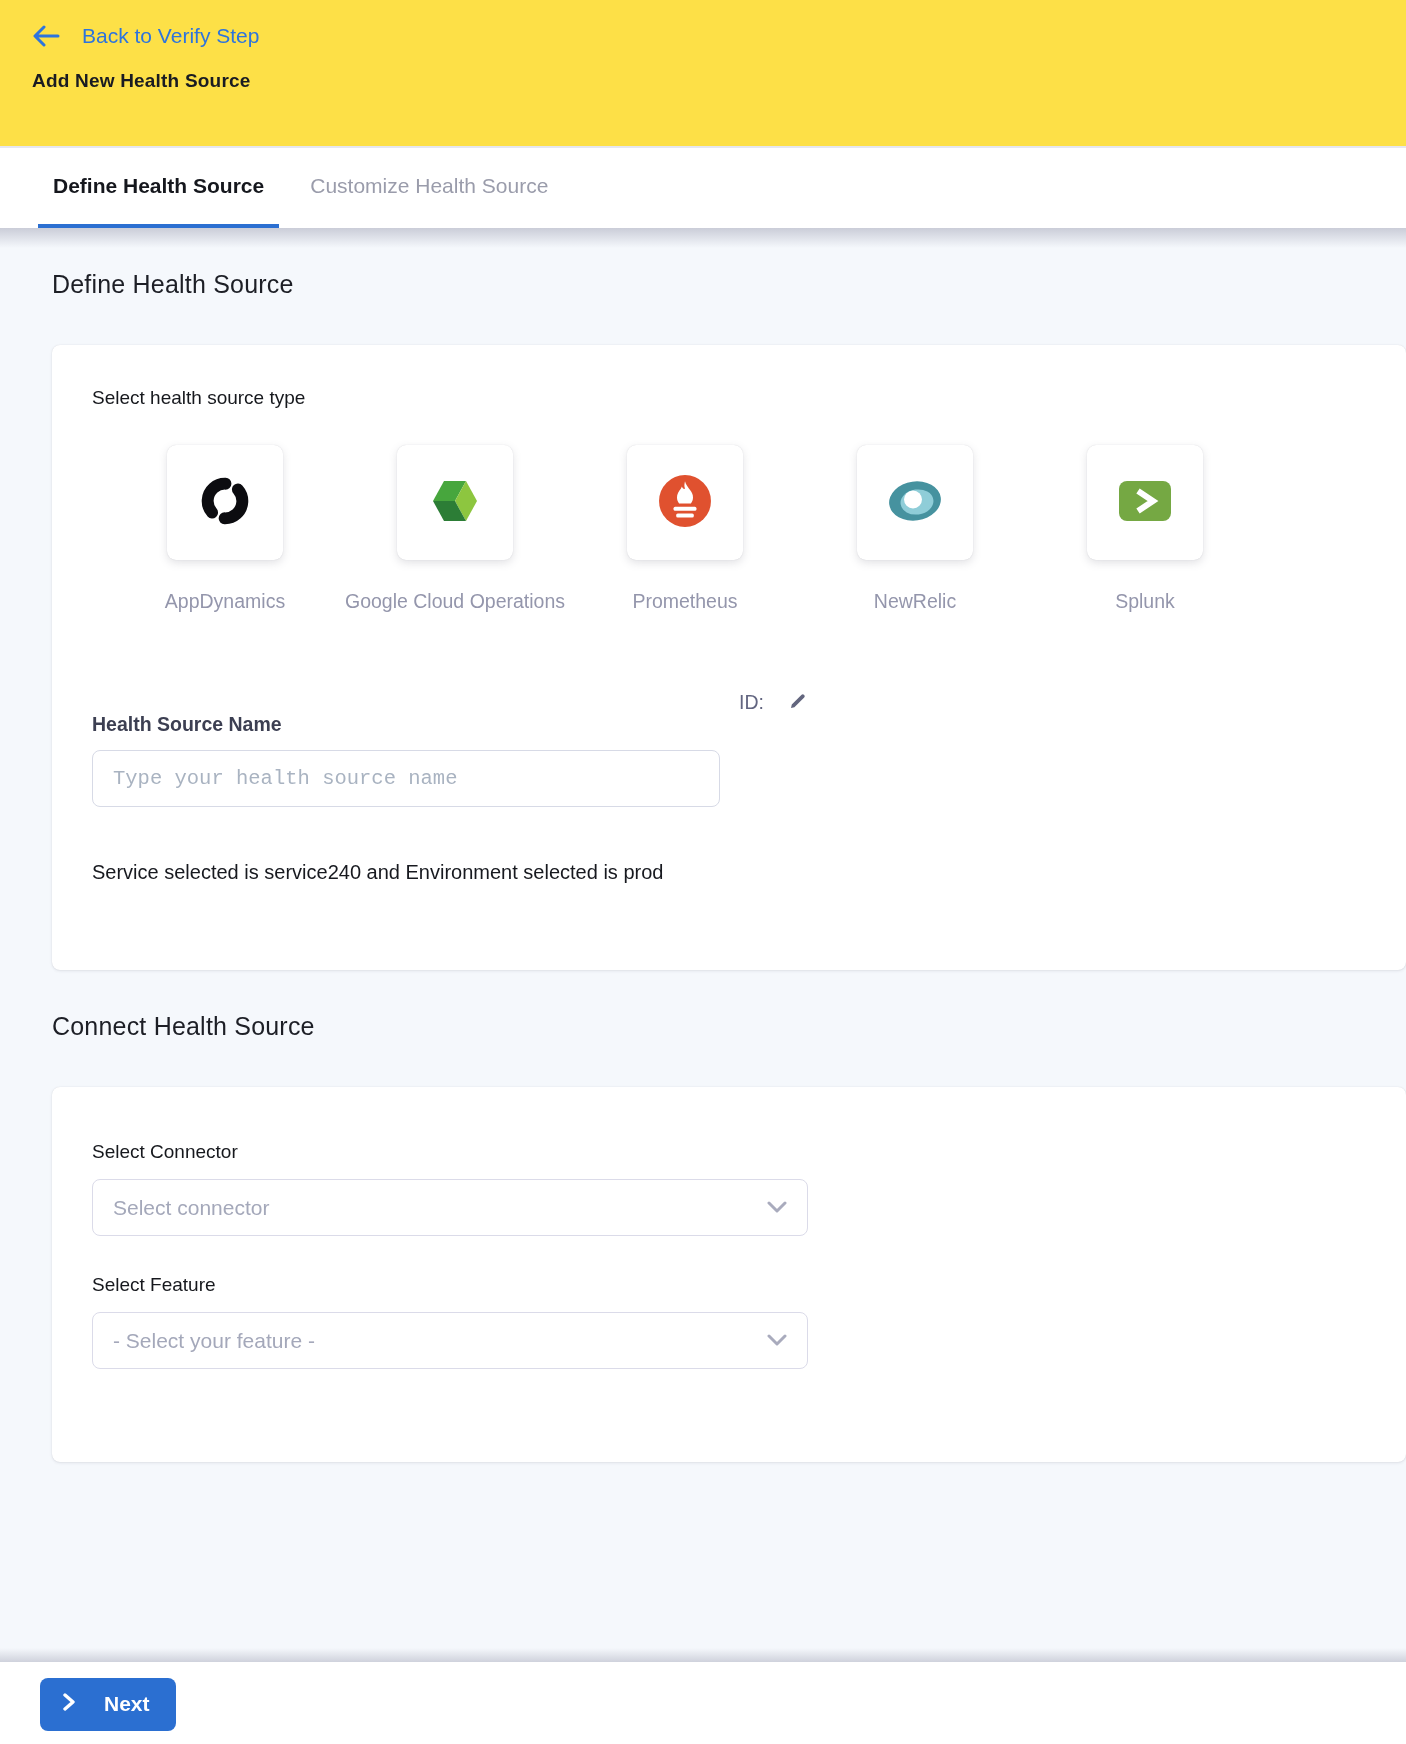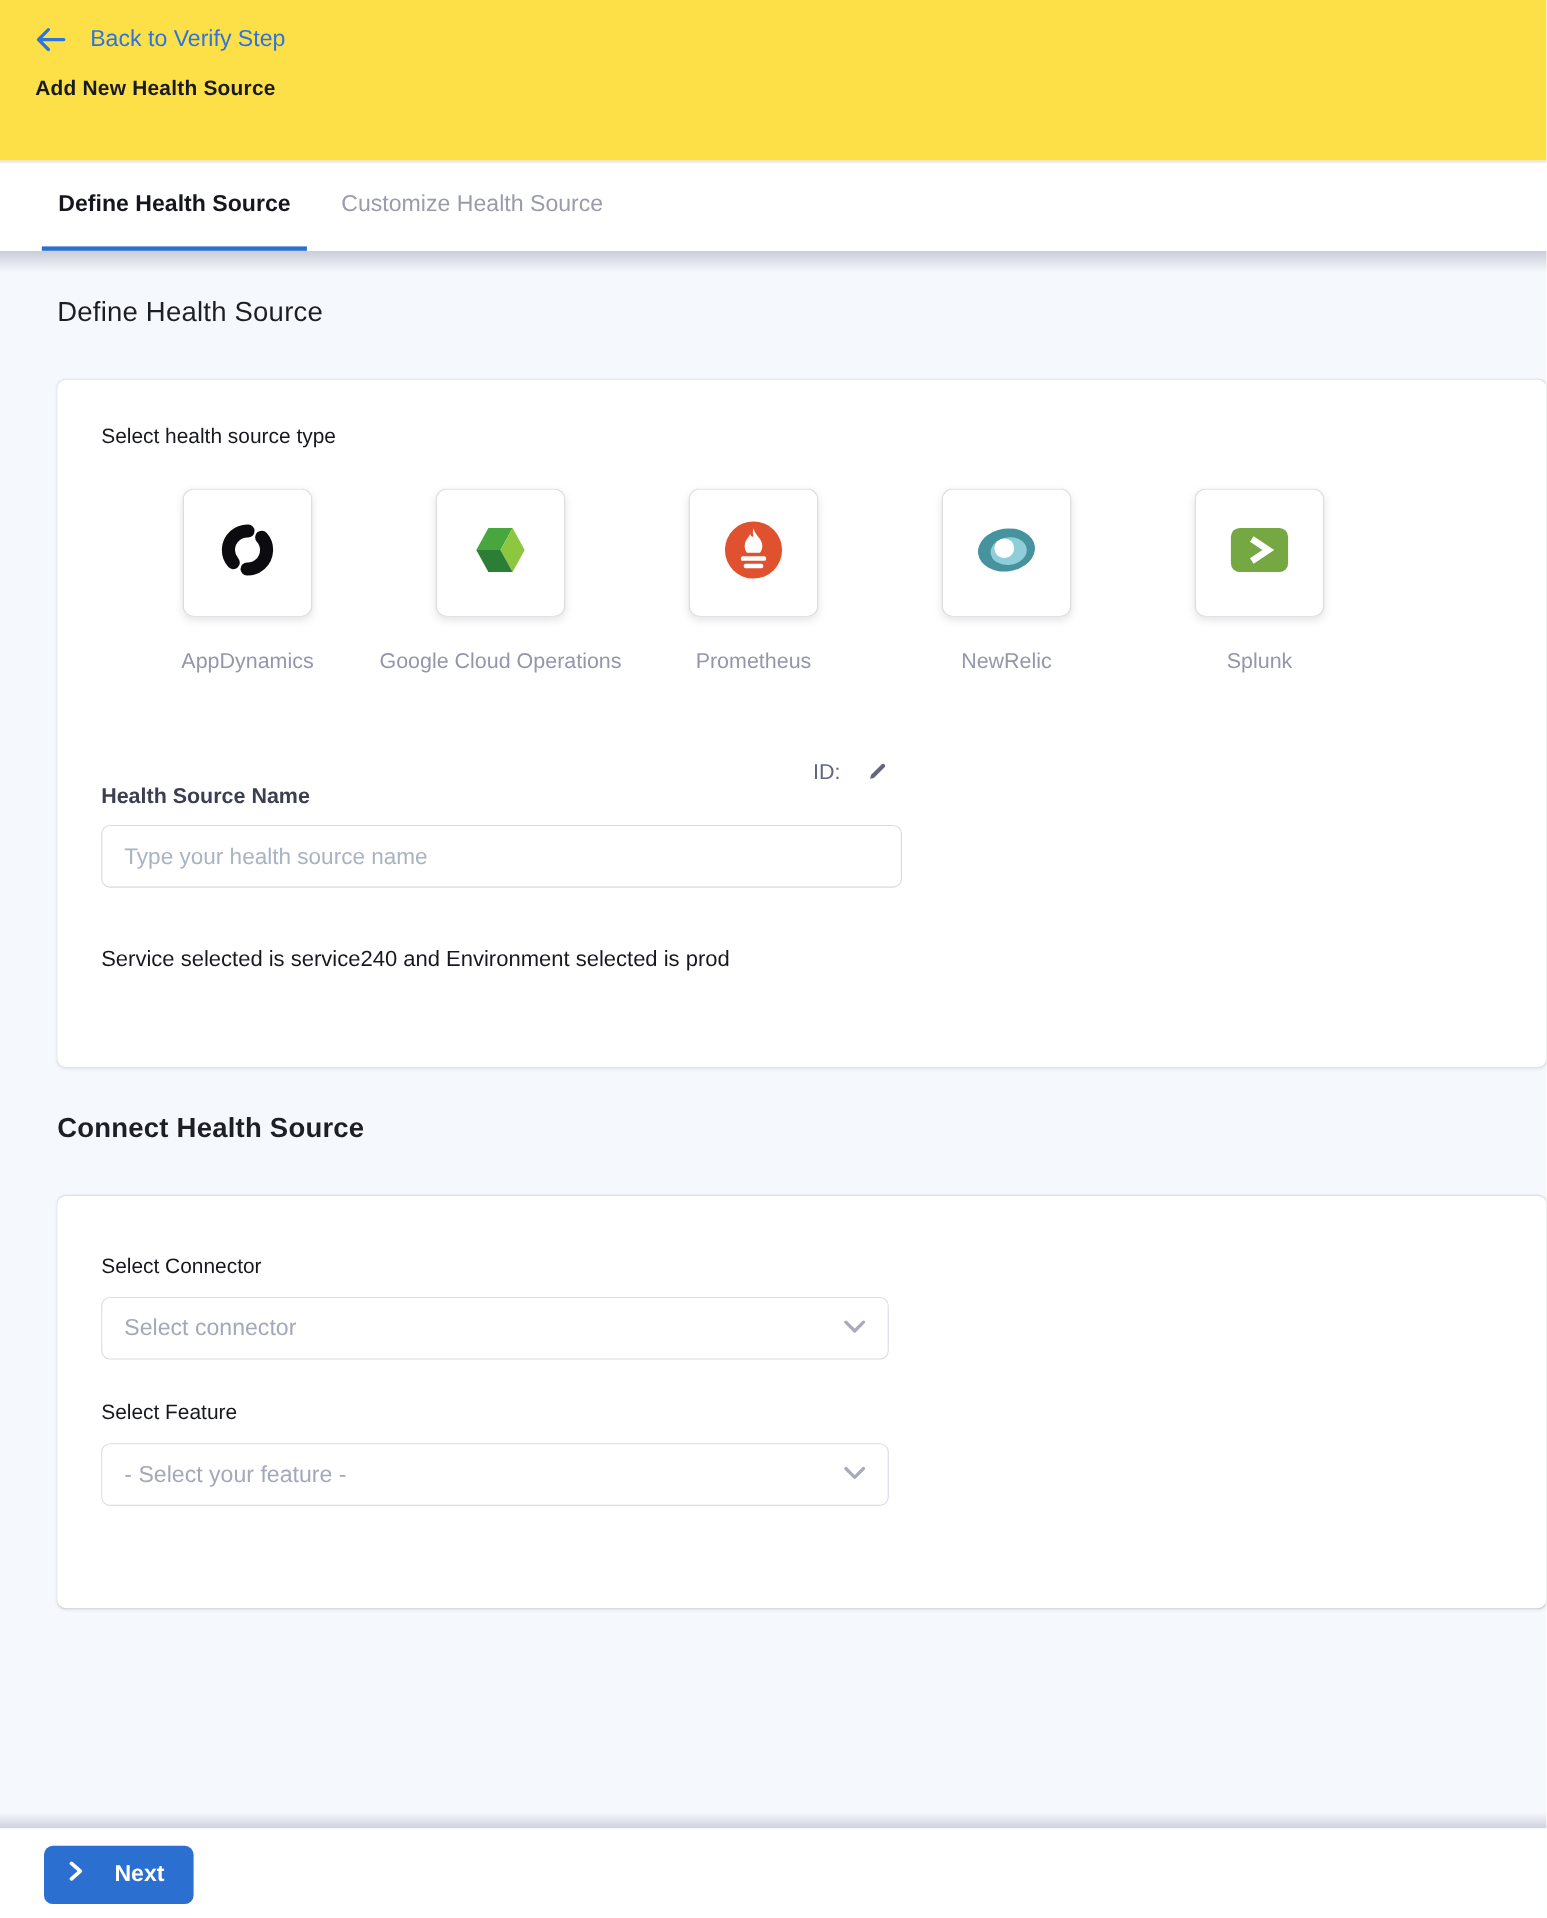--- a/index.html
+++ b/index.html
@@ -57,22 +57,22 @@
   }
   .tile-label{margin-top:30px;font-size:19.5px;color:var(--label-gray);text-align:center;white-space:nowrap;}
   
   .name-block{margin-top:56px;width:716px;}
   .name-row{display:flex;align-items:center;justify-content:space-between;}
   .name-label{font-size:19.5px;font-weight:bold;color:#3c3f52;margin-top:44px;}
   .id-group{display:flex;align-items:flex-start;gap:24px;}
   .id-label{font-size:19.5px;color:#626580;}
   .pencil{cursor:pointer;display:flex;}
   .text-input{
-    margin-top:14px;width:728px;height:57px;border:1.5px solid #d7dae6;border-radius:8px;
-    font-family:Liberation Sans, sans-serif;font-size:20.5px;padding:0 20px;color:#4d7c0f;background:#fff;outline:none;
+    margin-top:14px;width:628px;height:57px;border:1.5px solid #d7dae6;border-radius:8px;
+    font-family:Liberation Mono, monospace;font-size:20.5px;padding:0 20px;color:#4d7c0f;background:#fff;outline:none;
   }
   .text-input::placeholder{color:#a9b3c1;}
   .selection-note{margin-top:54px;font-size:20px;color:#17191f;}
   
   .card-connect{margin-top:46px;padding:54px 40px 72px 40px;min-height:375px;}
   .select-box{
     margin-top:16px;width:716px;height:57px;border:1.5px solid #dbdbe9;border-radius:8px;background:#fff;
     display:flex;align-items:center;justify-content:space-between;padding:0 20px;cursor:pointer;
   }
   .select-placeholder{font-size:21px;color:#a4a8ba;}
@@ -197,21 +197,21 @@
             </svg>
           </span>
         </span>
       </div>
       <input class="text-input" type="text" placeholder="Type your health source name" style="">
     </div>
 
     <div class="selection-note">Service selected is service240 and Environment selected is prod</div>
   </div>
 
-  <div class="section-heading" style="font-weight:bold;">Connect Health Source</div>
+  <div class="section-heading" style="">Connect Health Source</div>
 
   <div class="card card-connect">
     <div class="field-label">Select Connector</div>
     <div class="select-box">
       <span class="select-placeholder">Select connector</span>
       <span>
         <svg width="20" height="12" viewBox="0 0 20 12">
             <path d="M2 2 L10 10 L18 2" fill="none" stroke="#a9abbd" stroke-width="3" stroke-linecap="round" stroke-linejoin="round"></path>
           </svg>
       </span>

